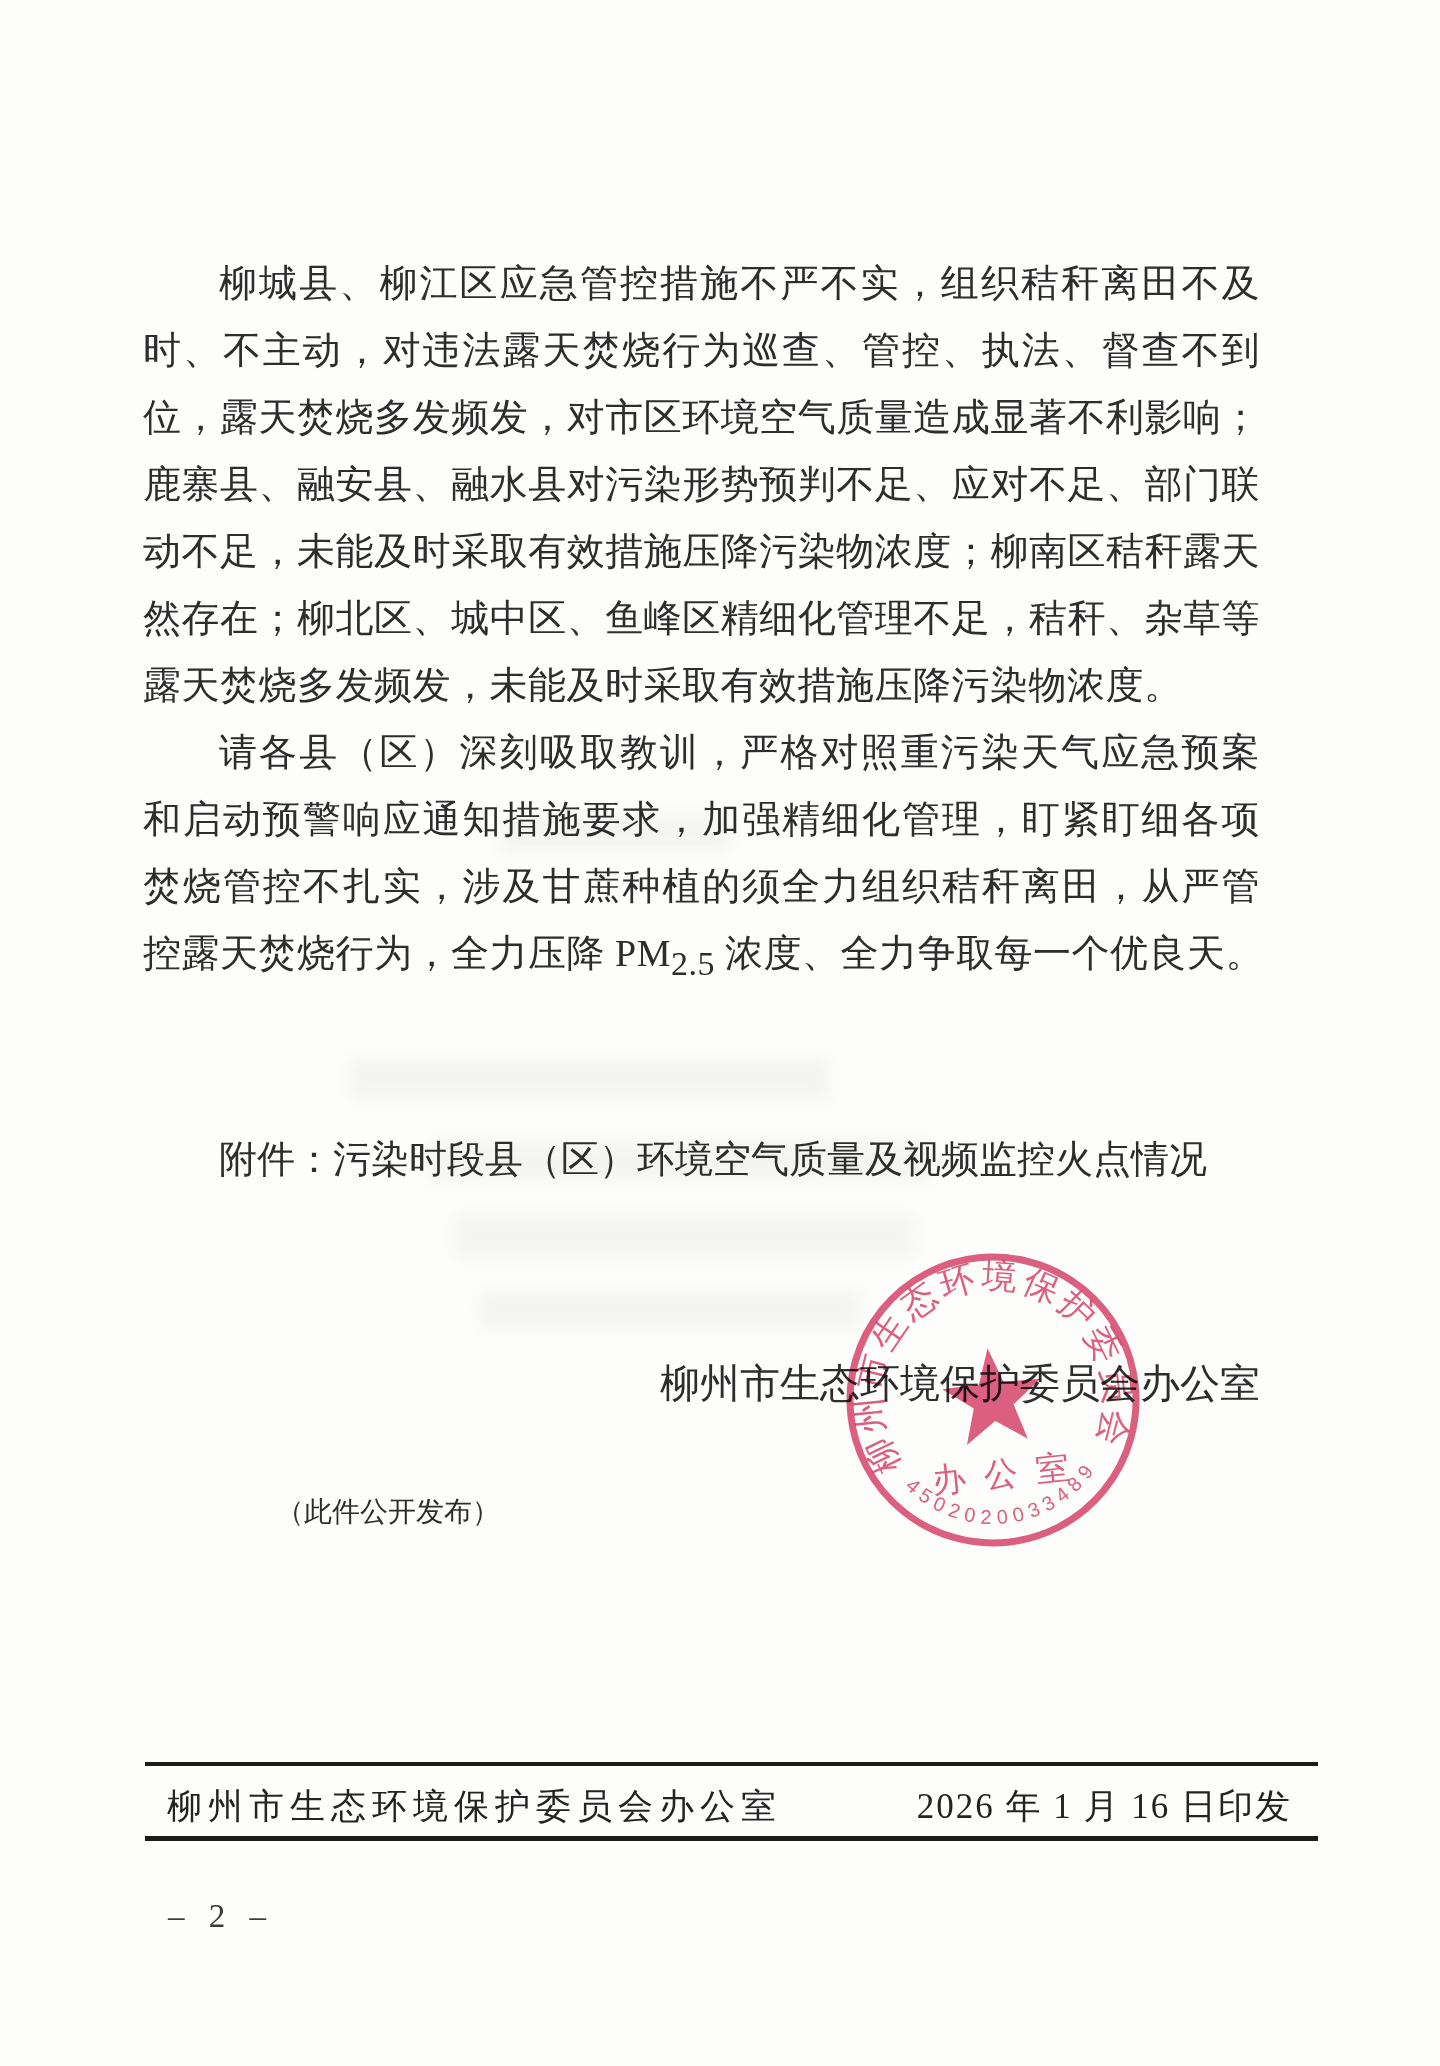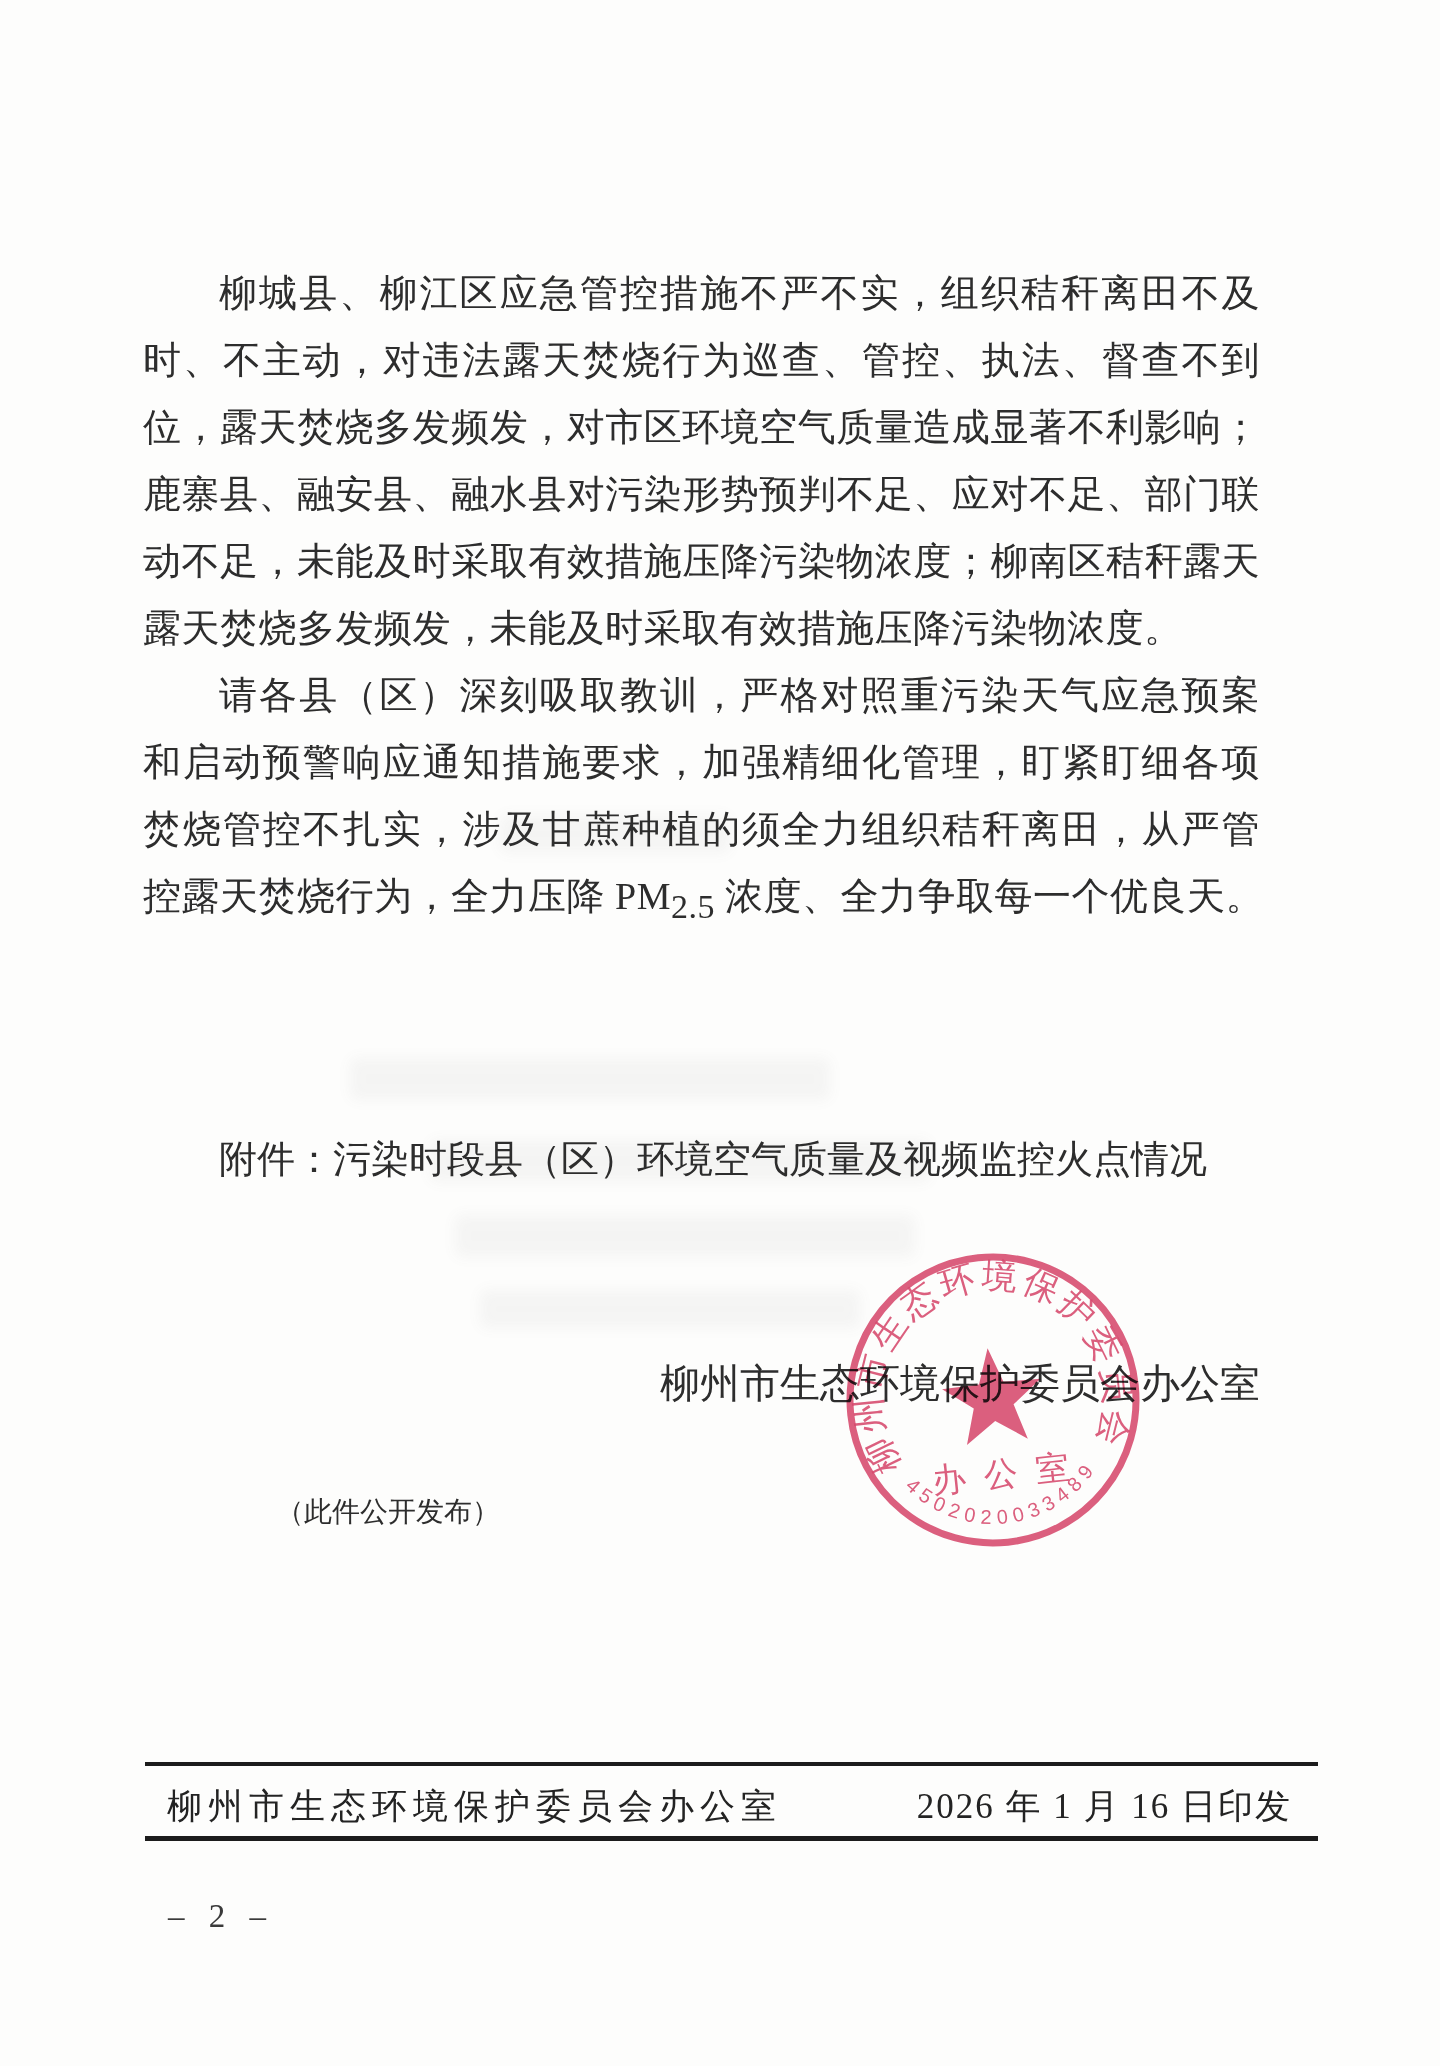--- a/index.html
+++ b/index.html
@@ -6,21 +6,21 @@
   .page{
     position:relative;
     width:1440px;height:2066px;
     background:#fdfdfc;
     overflow:hidden;
     font-family:"Liberation Serif", serif;
     color:#2d2d2d;
   }
   
   .body-text{
-    position:absolute;left:143px;top:260px;width:1117px;
+    position:absolute;left:143px;top:250px;width:1117px;
   }
   .line{
     height:67px;line-height:67px;font-size:38px;
     text-align:justify;text-align-last:justify;
     color:#2d2d2d;letter-spacing:0.5px;
     white-space:nowrap;
   }
   .line.indent{text-indent:76px;}
   .line.para-end{text-align-last:left;}
   .pm-sub{font-size:34px;vertical-align:-9px;line-height:0;}
@@ -92,20 +92,21 @@
   <div class="artifact a3"></div>
   <div class="artifact a4"></div>
   <div class="artifact a5"></div>
 
   <div class="body-text">
     <div class="line indent">柳城县、柳江区应急管控措施不严不实，组织秸秆离田不及</div>
     <div class="line">时、不主动，对违法露天焚烧行为巡查、管控、执法、督查不到</div>
     <div class="line">位，露天焚烧多发频发，对市区环境空气质量造成显著不利影响；</div>
     <div class="line">鹿寨县、融安县、融水县对污染形势预判不足、应对不足、部门联</div>
     <div class="line">动不足，未能及时采取有效措施压降污染物浓度；柳南区秸秆露天</div>
+    <div class="line">然存在；柳北区、城中区、鱼峰区精细化管理不足，秸秆、杂草等</div>
     <div class="line para-end">露天焚烧多发频发，未能及时采取有效措施压降污染物浓度。</div>
     <div class="line indent">请各县（区）深刻吸取教训，严格对照重污染天气应急预案</div>
     <div class="line">和启动预警响应通知措施要求，加强精细化管理，盯紧盯细各项</div>
     <div class="line">焚烧管控不扎实，涉及甘蔗种植的须全力组织秸秆离田，从严管</div>
     <div class="line para-end">
       <span>控露天焚烧行为，全力压降 PM</span><sub class="pm-sub">2.5</sub><span> 浓度、全力争取每一个优良天。</span>
     </div>
   </div>
 
   <div class="attachment">附件：污染时段县（区）环境空气质量及视频监控火点情况</div>

